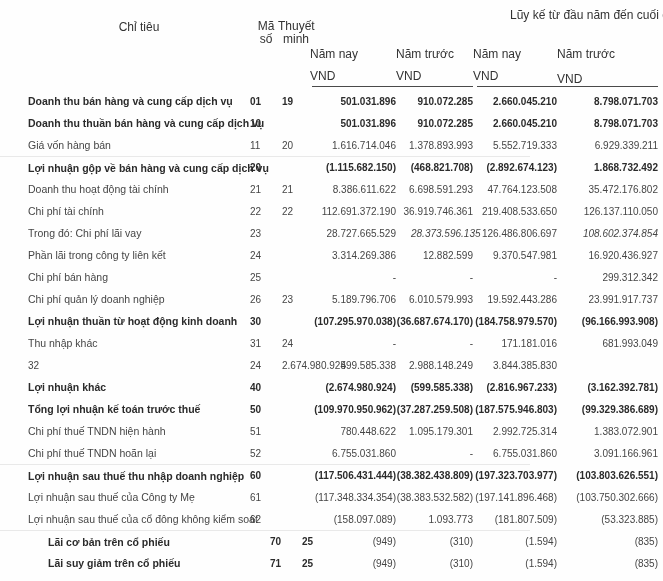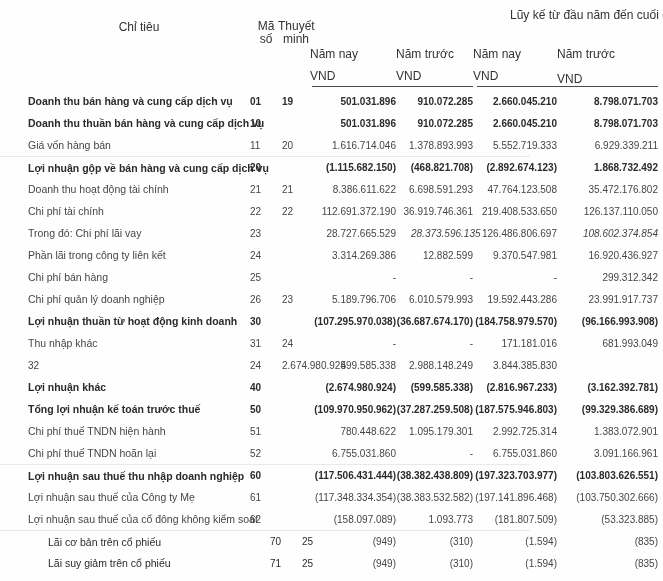--- a/index.html
+++ b/index.html
@@ -31,21 +31,21 @@
   
   .rows { position:absolute; left:0; top:90px; width:530px; }
   .row { display:grid; grid-template-columns:222px 32px 28px 86px 77px 84px 101px;
          padding-left:28px; height:22px; align-items:center; }
   .row.sep { border-top:1px solid #e9e9e9; }
   .cell { font-size:10px; color:#454545; white-space:nowrap; }
   .cell.label { font-size:10.5px; overflow:visible; }
   .cell.code, .cell.note { }
   .cell.num { text-align:right; }
   .row.bold .cell { font-weight:bold; color:#2b2b2b; }
-  .cell.bl { font-weight:normal; color:#2b2b2b;padding-left:20px; }
+  .cell.bl { font-weight:bold; color:#2b2b2b;padding-left:20px; }
   .cell.italic { font-style:italic;padding-left:15px; }
 </style>
 </head>
 <body>
 
 <div class="sheet">
 
   <div class="hdr hdr-items center">Chỉ tiêu</div>
 
   <div class="hdr hdr-code center">

